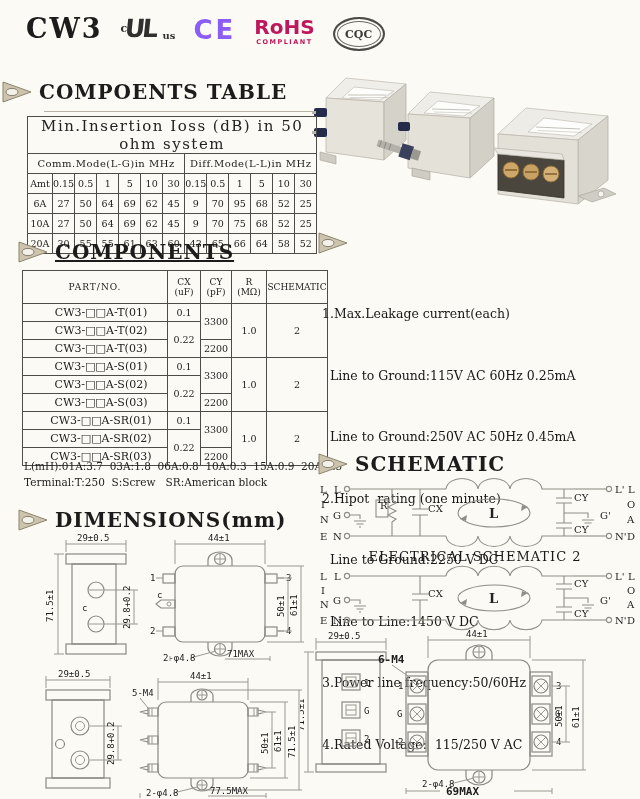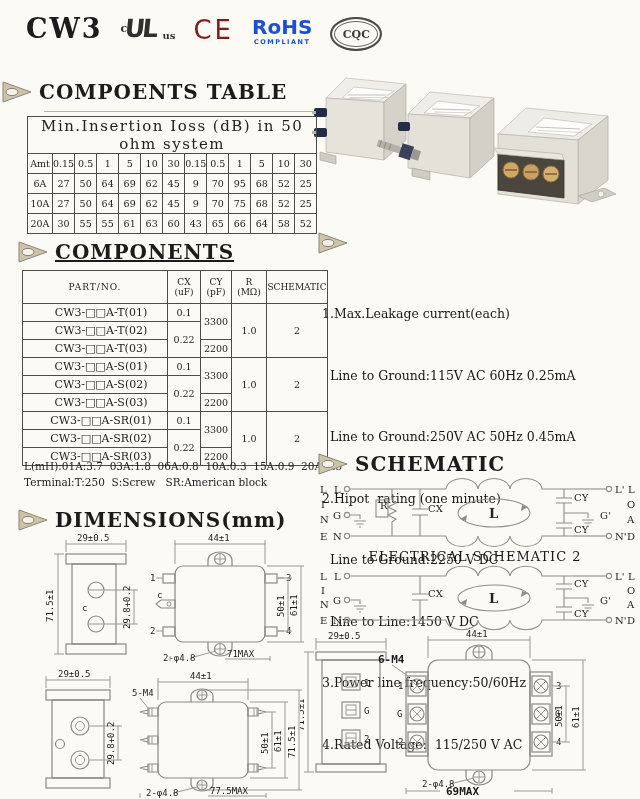--- a/index.html
+++ b/index.html
@@ -12,23 +12,23 @@
   .sec-title{font-weight:bold;font-size:20px;letter-spacing:1px;white-space:nowrap;}
   .rule{height:1px;background:#b8b3a6;}
   
   #hdr{top:14px;left:26px;display:flex;align-items:flex-start;gap:18px;}
   .cw3{font-size:27px;font-weight:bold;letter-spacing:2px;line-height:30px;}
   .ul-mark{display:flex;align-items:flex-end;color:#30302e;line-height:1;margin-top:2px;}
   .ul-c{font-size:11px;font-weight:bold;align-self:center;margin-right:-2px;}
   .ul-core{font-family:"DejaVu Sans",sans-serif;font-size:25px;font-weight:900;
            letter-spacing:-3px;transform:skewX(-6deg);}
   .ul-us{font-size:10px;font-weight:bold;margin-left:7px;}
-  .ce{font-family:"DejaVu Sans",sans-serif;font-size:26px;font-weight:normal;
-      color:#7f1d1d;letter-spacing:3px;margin-top:1px;}
-  .rohs{color:#1d4ed8;text-align:center;line-height:1;margin-top:3px;font-family:"DejaVu Sans",sans-serif;}
+  .ce{font-family:"DejaVu Sans",sans-serif;font-size:26px;font-weight:bold;
+      color:#8b5cf6;letter-spacing:3px;margin-top:1px;}
+  .rohs{color:#be185d;text-align:center;line-height:1;margin-top:3px;font-family:"DejaVu Sans",sans-serif;}
   .rohs-main{font-size:20px;font-weight:900;letter-spacing:0;}
   .rohs-sub{font-size:6.5px;font-weight:bold;letter-spacing:1.5px;margin-top:2px;}
   .cqc{width:48px;height:30px;border:2px solid #4a4a46;border-radius:50%;
        display:flex;align-items:center;justify-content:center;margin-top:3px;
        box-shadow:inset 0 0 0 2px #fbfaf4, inset 0 0 0 3px #6a6a64;}
   .cqc span{font-size:11px;font-weight:bold;color:#3c3c38;letter-spacing:0;}
   
   table{border-collapse:collapse;}
   #tbl1{top:116px;left:27px;}
   #tbl1 td{border:1px solid #4e4c48;text-align:center;font-size:9.5px;padding:0;
@@ -140,20 +140,24 @@
   </svg>
   <span class="sec-title">COMPOENTS TABLE</span>
 </div>
 <div class="rule abs" style="top:111px;left:44px;width:272px;"></div>
 
 <table id="tbl1" class="abs">
   <tbody>
       <tr>
         <td colspan="13" class="t-title">Min.Insertion Ioss (dB) in 50 ohm system</td>
       </tr>
+  <tr>
+    <td colspan="7" class="t-group">Comm.Mode(L-G)in MHz</td>
+    <td colspan="6" class="t-group">Diff.Mode(L-L)in MHz</td>
+  </tr>
   <tr>
     <td class="c0">Amt</td>
     <td class="c">0.15</td>
     <td class="c">0.5</td>
     <td class="c">1</td>
     <td class="c">5</td>
     <td class="c">10</td>
     <td class="c">30</td>
     <td class="c">0.15</td>
     <td class="c">0.5</td>

